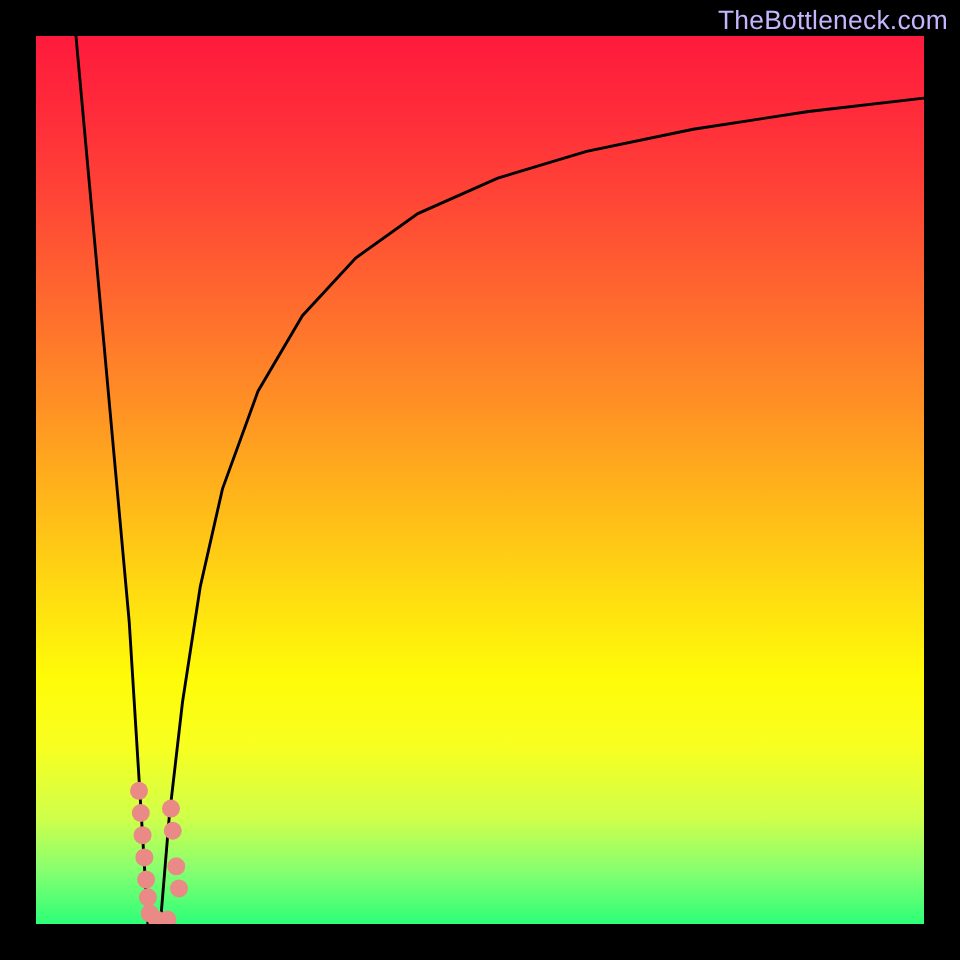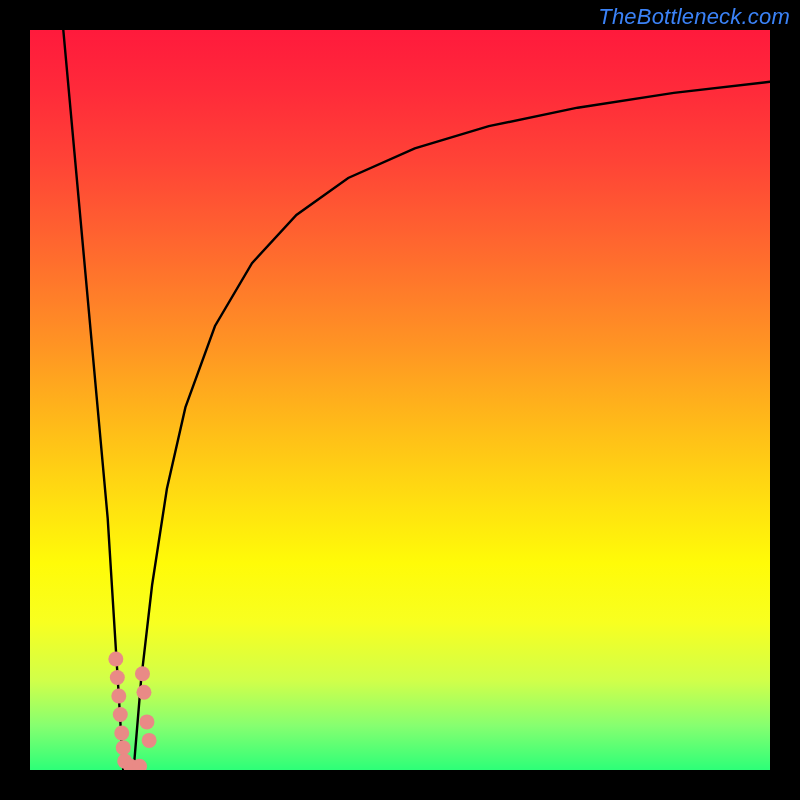--- a/index.html
+++ b/index.html
@@ -42,24 +42,23 @@
     top: 0;
     width: 740px;
     height: 740px;
   }
   .watermark {
     position: absolute;
     top: 4px;
     right: 10px;
     font-family: Arial, Helvetica, sans-serif;
     font-size: 22px;
-    color: #3b82f6;
+    color: #c4b5fd;
     letter-spacing: 0.2px;
     user-select: none;
-    font-style: italic;
   }
 </style>
 </head>
 <body>
 
 <div class="frame">
   <div class="watermark">TheBottleneck.com</div>
   <div class="plot-area">
     <svg class="curve-svg" viewBox="0 0 740 740" preserveAspectRatio="none">
       <path id="left-branch-path" fill="none" stroke="#000" stroke-width="2.4" stroke-linecap="round" d="M33.30 0.00 L44.40 122.10 L55.50 244.20 L66.60 366.30 L77.70 488.40 L88.80 666.00 L93.24 740.00"></path>

